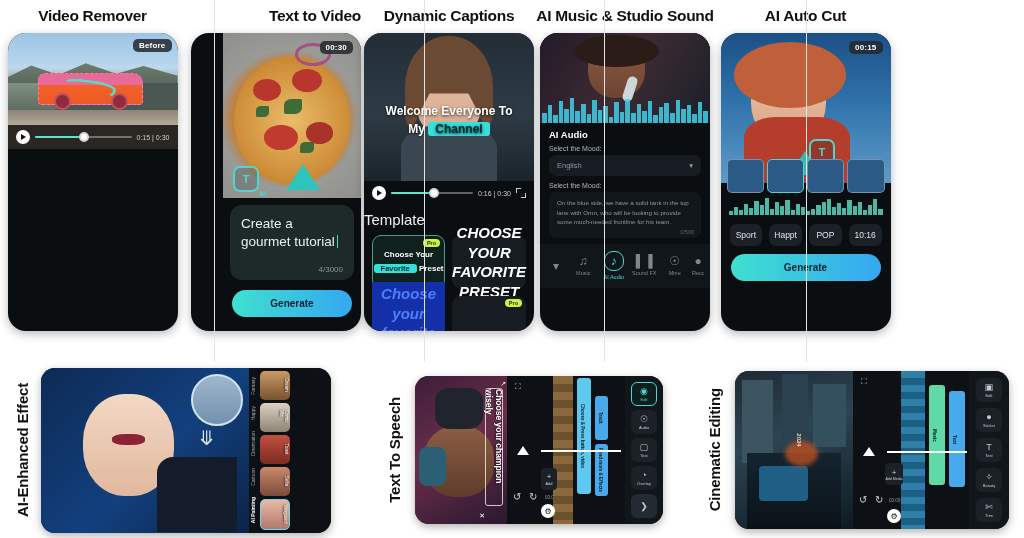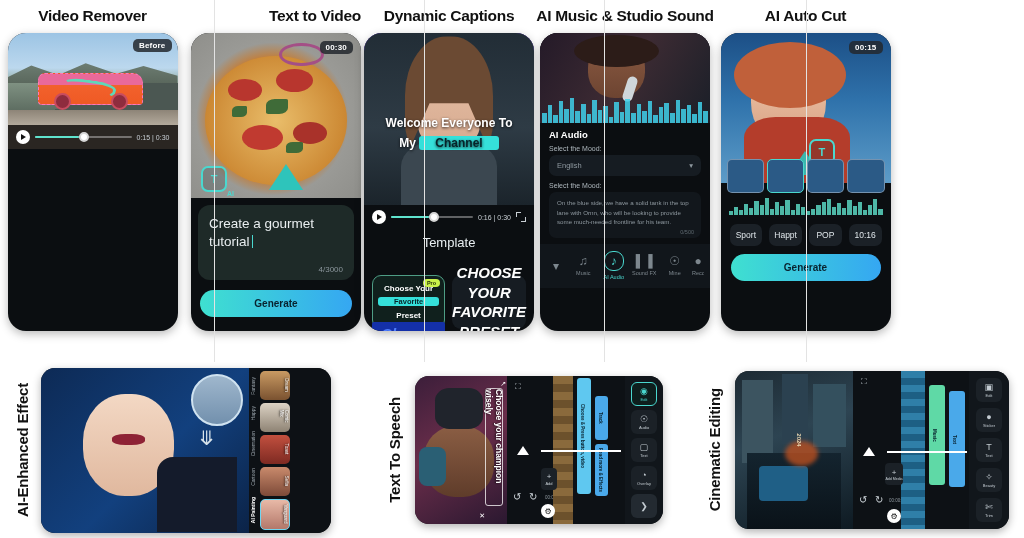--- a/index.html
+++ b/index.html
@@ -107,25 +107,25 @@
   .p2 .pizza { height:165px; position:relative; overflow:hidden;
     background: radial-gradient(circle at 48% 52%, #e8b562 0%, #d89a3d 30%, #c77b30 48%, #9a9a96 62%, #8d8d89 100%); }
   .pz { position:absolute; border-radius:50%; }
   .prompt-box { background:#1e2a28; border-radius:12px; margin:7px 7px 0; padding:10px 11px 6px; min-height:75px; position:relative; }
   .prompt-text { font-size:13.5px; color:#e9eef0; line-height:1.35; }
   .caret { display:inline-block; width:1.5px; height:13px; background:#4ad8cf; vertical-align:-2px; margin-left:2px;}
   .counter { position:absolute; right:11px; bottom:6px; font-size:8px; color:#8b969c; }
 
   
   .p3 { width:176px; }
-  .p3 .portrait { height:172px; position:relative; overflow:hidden; background:#8b5cf6; }
+  .p3 .portrait { height:148px; position:relative; overflow:hidden; background:#8b5cf6; }
   .cap { position:absolute; left:0; right:0; text-align:center; color:#fff;
     font-size:12px; font-weight:bold; text-shadow:0 1px 3px rgba(0,0,0,.8); }
-  .hl { background:#35e0da; color:#06242a; padding:0 16px; border-radius:3px; }
-  .tmpl-label { text-align:center; color:#e8eef1; font-size:13px; margin:6px 0 25px; }
+  .hl { background:#35e0da; color:#06242a; padding:0 7px; border-radius:3px; }
+  .tmpl-label { text-align:left; color:#e8eef1; font-size:15px; margin:6px 0 7px; }
   .tgrid { display:grid; grid-template-columns:1fr 1fr; gap:7px; padding:0 8px 0; }
   .tcard { background:#161c22; border-radius:9px; height:54px; display:flex;
     align-items:center; justify-content:center; position:relative; text-align:center; }
   .tcard.active { border:1px solid #4e9d85; background:#10201d; }
   .pro { position:absolute; top:3px; right:4px; background:#c9f24a; color:#1d2a05;
     font-size:5.5px; font-weight:bold; padding:1px 4px; border-radius:6px; }
   .tt1 { font-size:8px; color:#fff; font-weight:bold; line-height:1.7; }
   .tt2 { font-size:15px; font-weight:bold; font-style:italic; line-height:1.3; }
 
   
@@ -235,21 +235,21 @@
               <div class="knob"></div>
           </div>
           <div class="tcode">0:15 | 0:30</div>
         </div>
 
       </div>
     </div>
 
     <div class="panel p2">
       <div class="panel-title">Text to Video</div>
-      <div class="phone" style="width:170px;height:298px;">
+      <div class="phone" style="width:170px;height:298px;padding-left:32px;">
         <div class="pizza">
           <div class="pz" style="left:8%;top:14%;width:84%;height:78%;background:radial-gradient(circle,#e9bd6a,#cd8a35 70%,#b3712a 100%);"></div>
           <div class="pz" style="left:22%;top:28%;width:20%;height:13%;background:#b8362e;"></div>
           <div class="pz" style="left:50%;top:22%;width:22%;height:14%;background:#b8362e;"></div>
           <div class="pz" style="left:30%;top:56%;width:24%;height:15%;background:#c03a30;"></div>
           <div class="pz" style="left:60%;top:54%;width:20%;height:13%;background:#a9322a;"></div>
           <div class="pz" style="left:44%;top:40%;width:13%;height:9%;background:#3f6b38;border-radius:40% 10%;"></div>
           <div class="pz" style="left:24%;top:44%;width:9%;height:7%;background:#3f6b38;border-radius:40% 10%;"></div>
           <div class="pz" style="left:56%;top:66%;width:10%;height:7%;background:#3f6b38;border-radius:40% 10%;"></div>
           <div class="pz" style="left:52%;top:6%;width:26%;height:14%;border:3px solid #a44f86;border-radius:50%;background:transparent;"></div>

